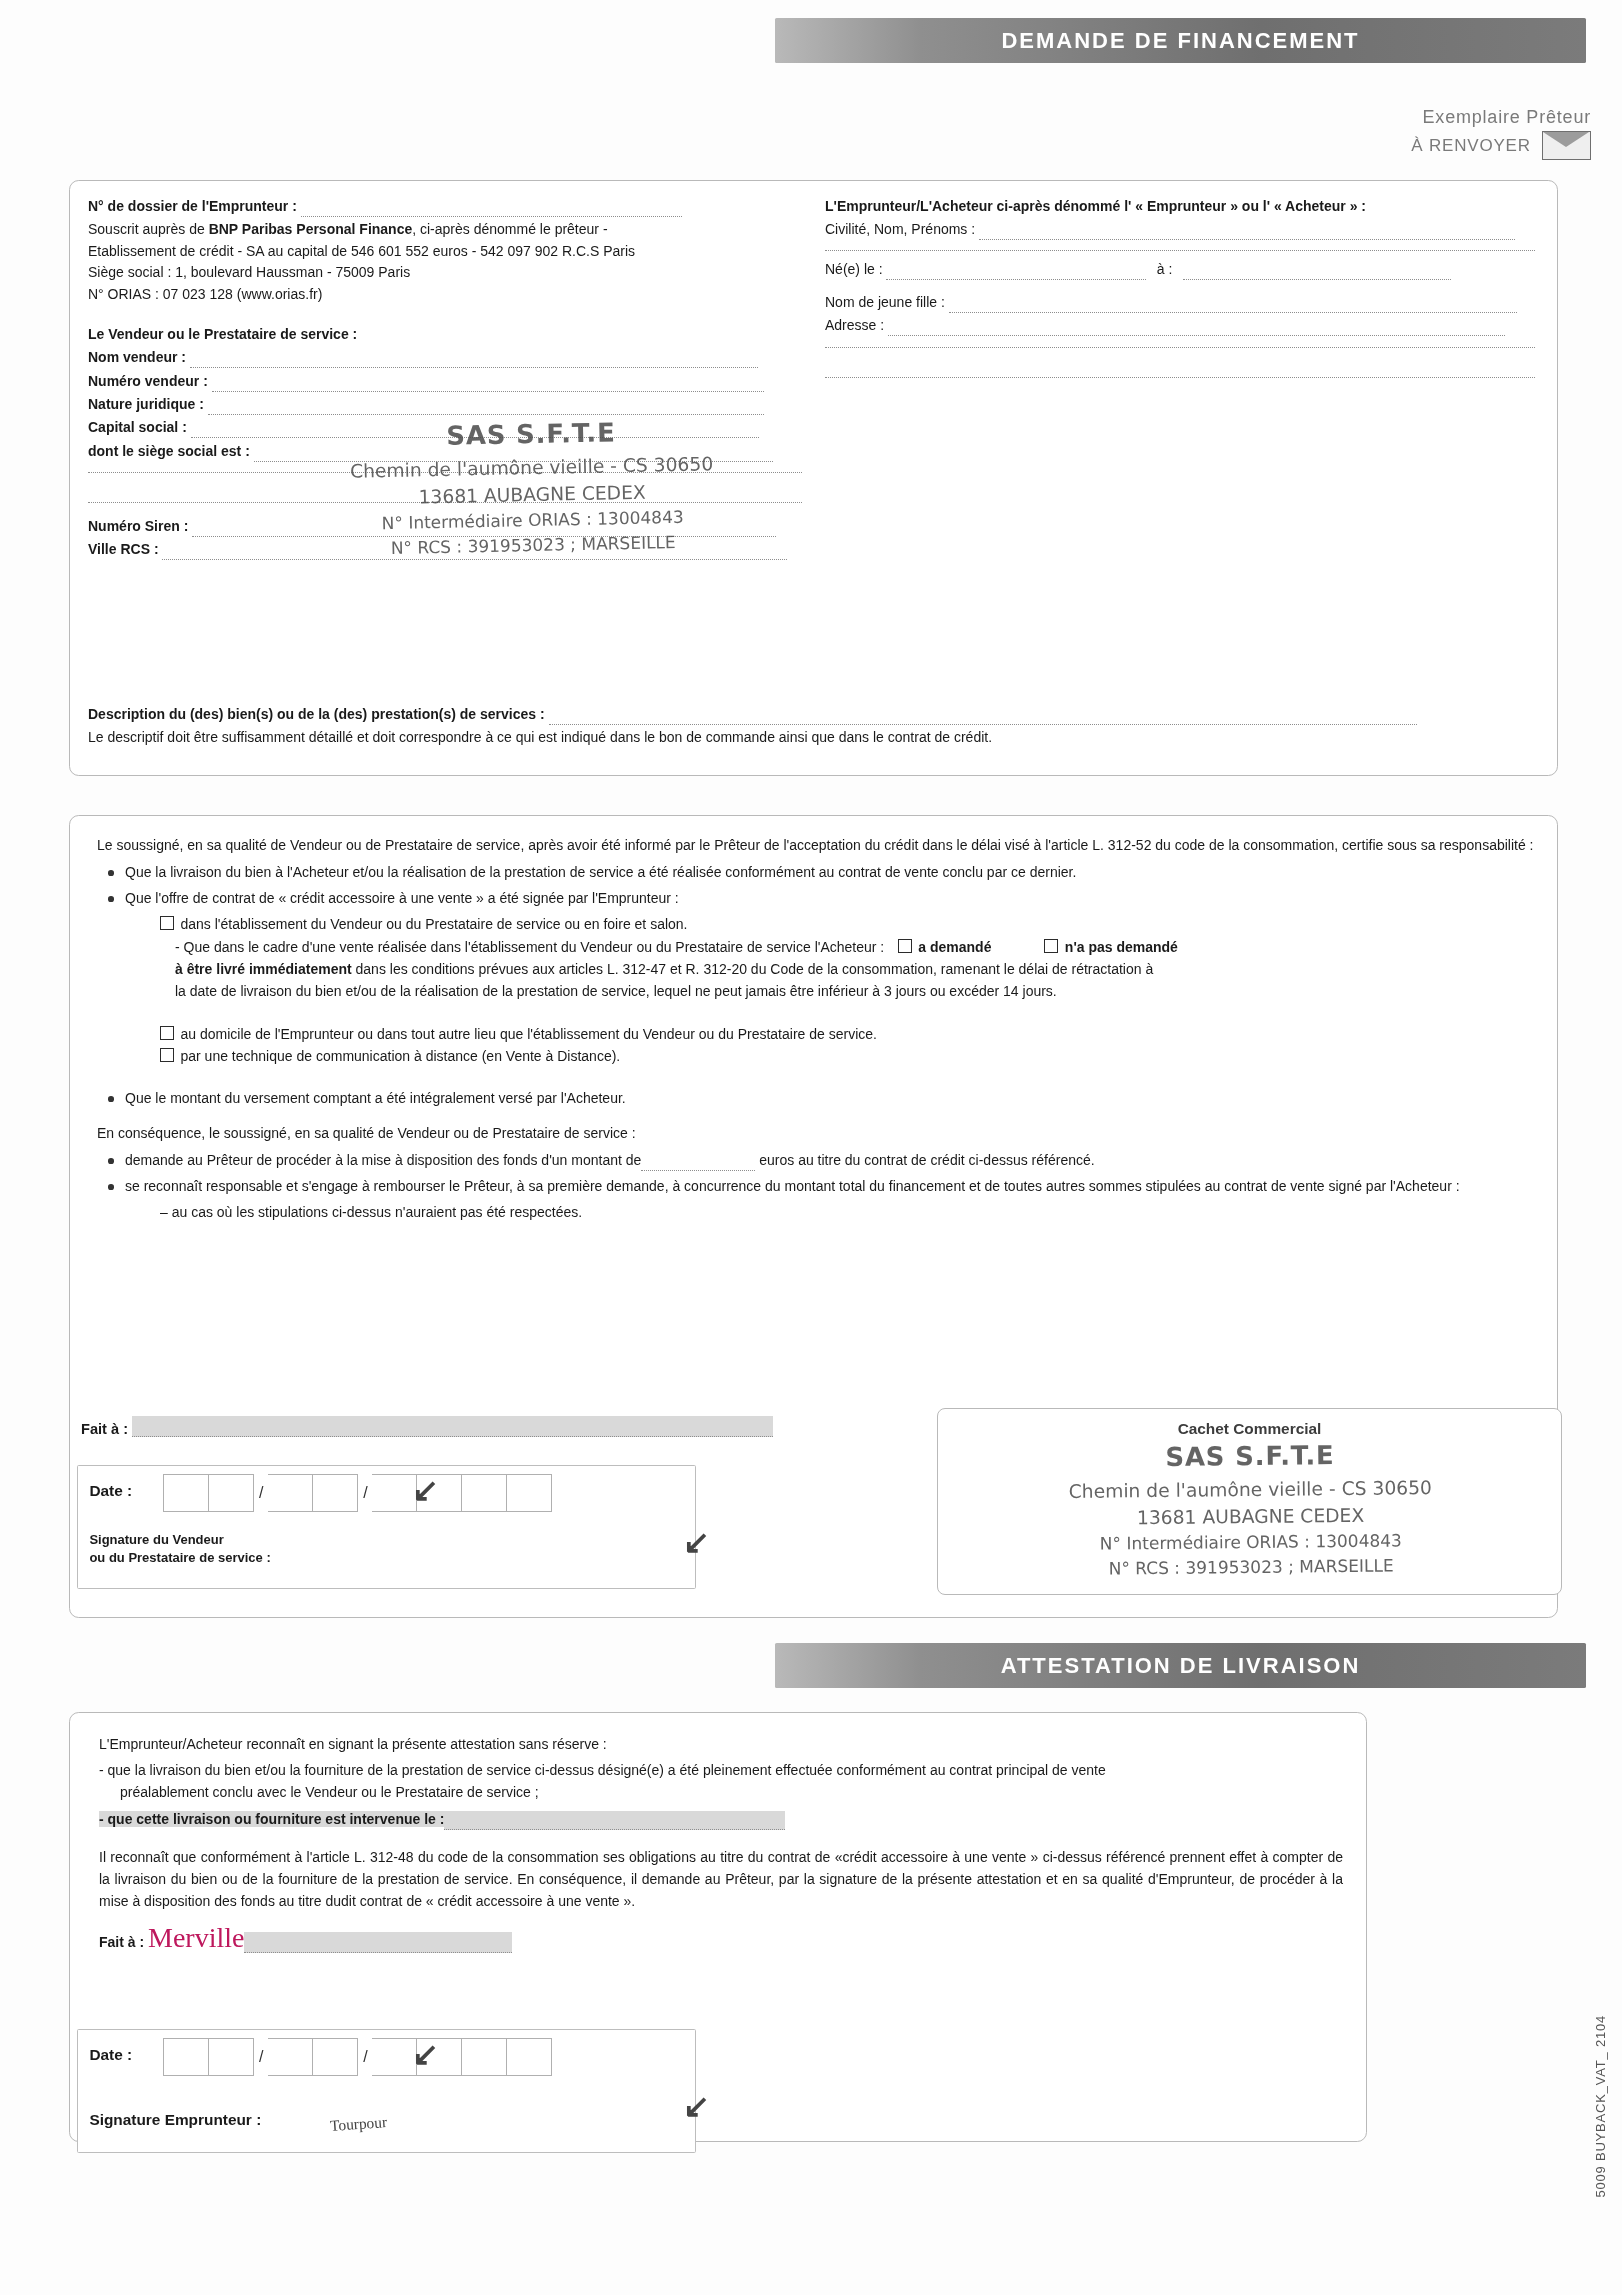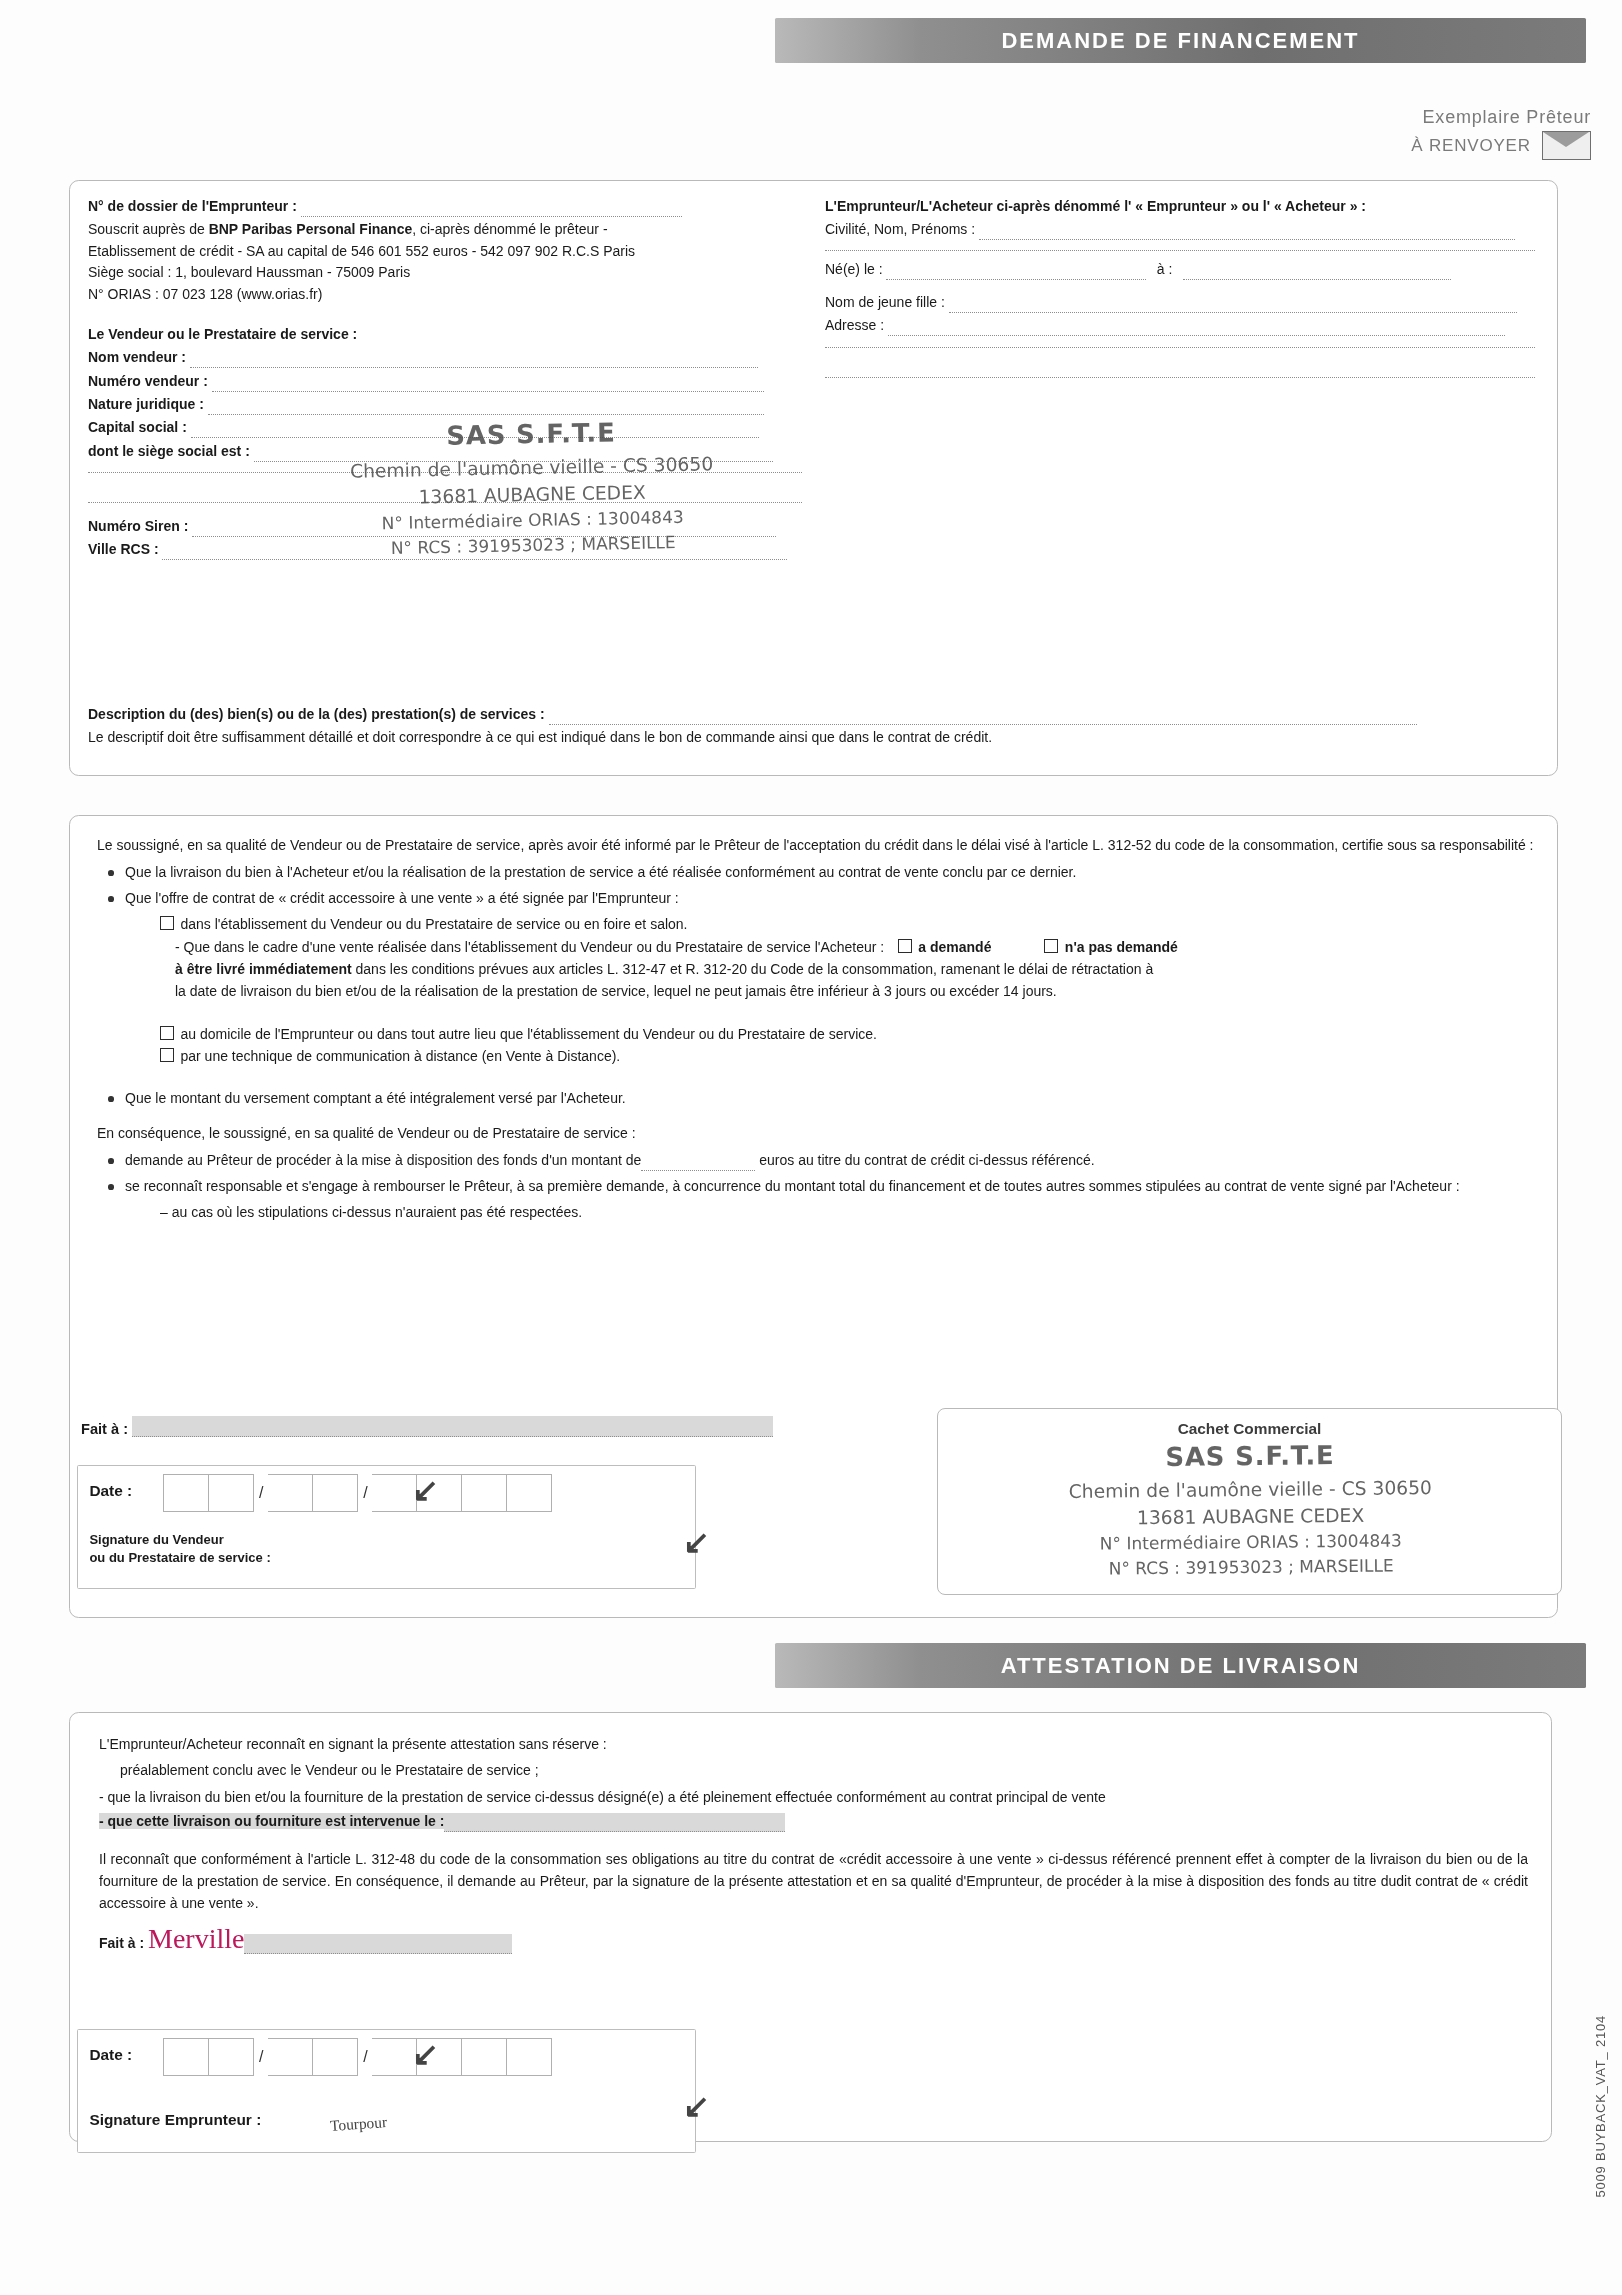--- a/index.html
+++ b/index.html
@@ -321,25 +321,25 @@
       <div class="mid">13681 AUBAGNE CEDEX</div>
       <div class="sm">N° Intermédiaire ORIAS : 13004843</div>
       <div class="sm">N° RCS : 391953023 ;  MARSEILLE</div>
     </div>
   </div>
 
   <div class="banner grad" style="left:775px;top:1643px;width:811px;height:45px;">
     <span class="banner-title">ATTESTATION DE LIVRAISON</span>
   </div>
 
-  <div class="box" style="left:69px;top:1712px;width:1483px;height:430px;">
+  <div class="box" style="left:69px;top:1712px;width:1298px;height:430px;">
     <div class="decl" style="padding:19.5px 23px;">
       <p>L'Emprunteur/Acheteur reconnaît en signant la présente attestation sans réserve :</p>
+      <p style="margin-bottom:0;">- que la livraison du bien et/ou la fourniture de la prestation de service ci-dessus désigné(e) a été pleinement effectuée conformément au contrat principal de vente</p>
       <p style="margin-left:21px;">préalablement conclu avec le Vendeur ou le Prestataire de service ;</p>
-      <p style="margin-bottom:0;">- que la livraison du bien et/ou la fourniture de la prestation de service ci-dessus désigné(e) a été pleinement effectuée conformément au contrat principal de vente</p>
       <p style="margin-top:1.6px;">
         <span class="b highlight">- que cette livraison ou fourniture est intervenue le :</span><span class="dots highlight" style="width:341px;height:18px;"></span>
       </p>
       <p style="margin-top:16px;text-align:justify;">Il reconnaît que conformément à l'article L. 312-48 du code de la consommation ses obligations au titre du contrat de «crédit accessoire à une vente » ci-dessus référencé prennent effet à compter de la livraison du bien ou de la fourniture de la prestation de service. En conséquence, il demande au Prêteur, par la signature de la présente attestation et en sa qualité d'Emprunteur, de procéder à la mise à disposition des fonds au titre dudit contrat de « crédit accessoire à une vente ».</p>
 
       <p style="margin-top:14.6px;">
         <span class="b">Fait à :</span>
         <span class="hand">Merville</span><span class="dots highlight" style="width:268px;height:19.5px;"></span>
       </p>
     </div>

